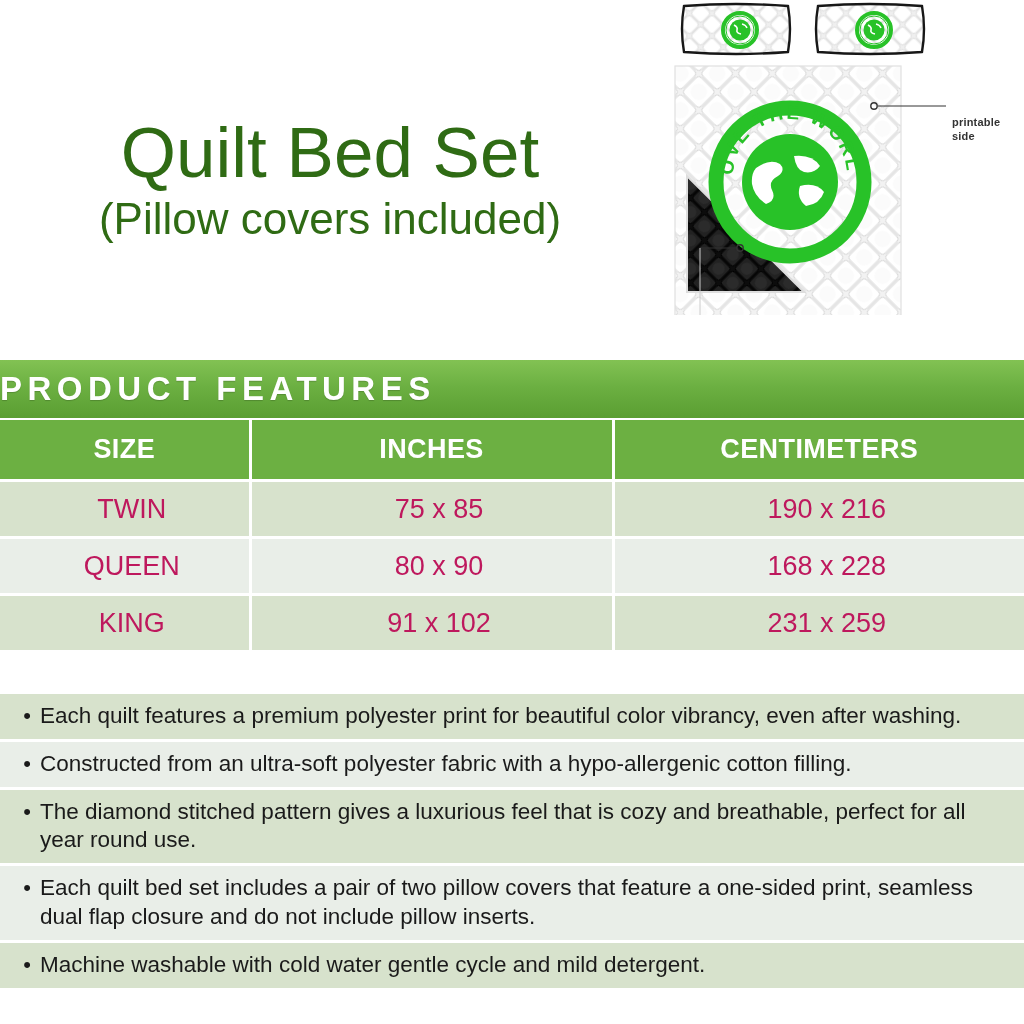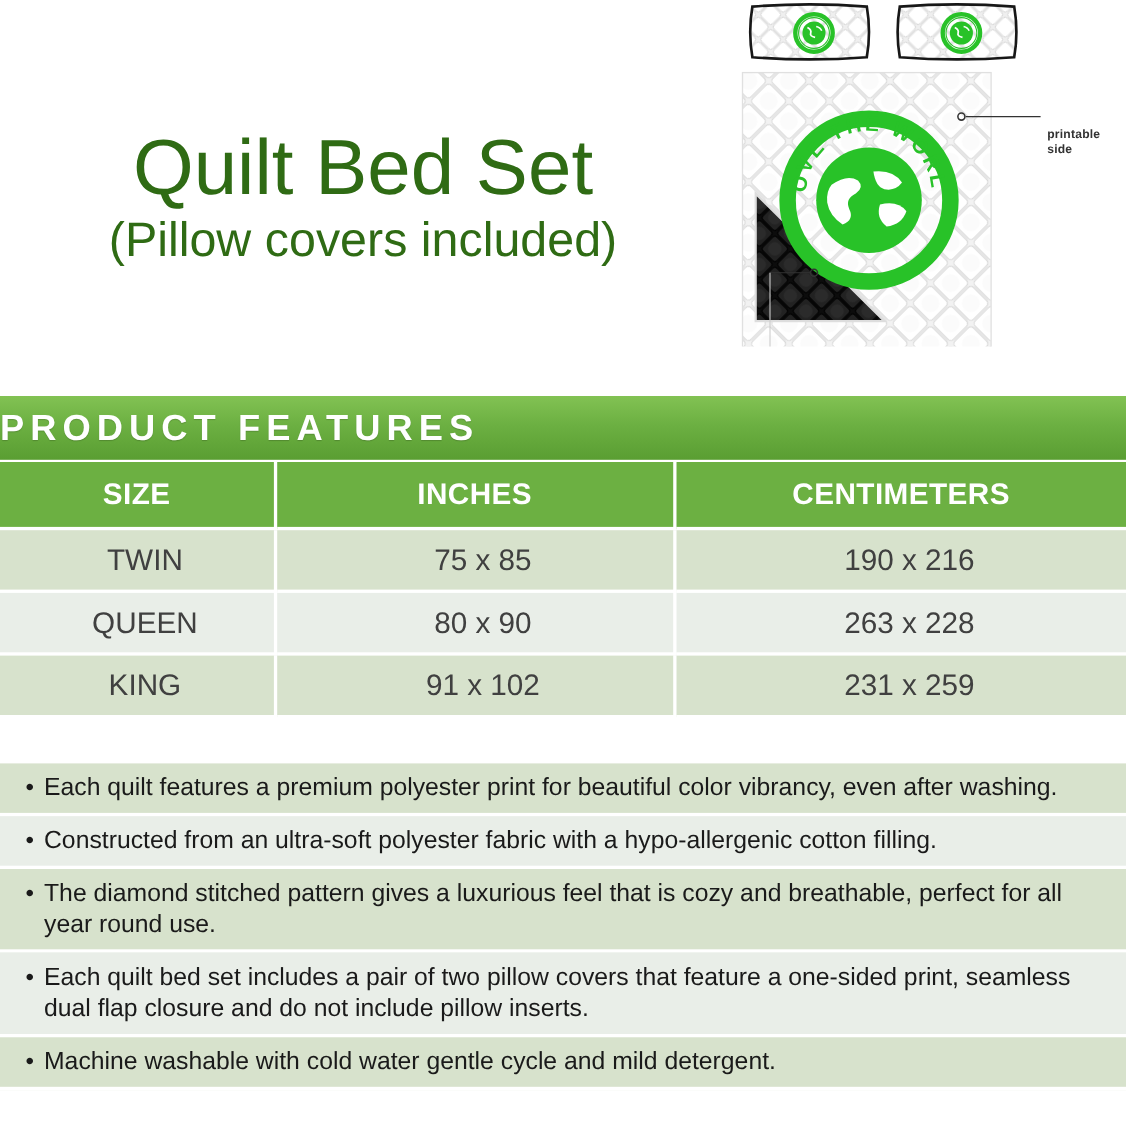--- a/index.html
+++ b/index.html
@@ -122,21 +122,21 @@
     border-right: 3px solid #ffffff;
     border-bottom: 3px solid #ffffff;
     text-align: center;
     vertical-align: middle;
   }
   #size-table th:last-child { border-right: none; }
 
   #size-table td {
     height: 52px;
     font-size: 27px;
-    color: #404040;
+    color: #be185d;
     text-align: center;
     vertical-align: middle;
     border-right: 3px solid #ffffff;
     border-bottom: 3px solid #ffffff;
     font-weight: 400;
     padding-left: 16px;
   }
   #size-table td:last-child { border-right: none; }
   #size-table tbody tr:nth-child(odd)  td { background: #d7e2cc; }
   #size-table tbody tr:nth-child(even) td { background: #e9eee8; }
@@ -309,21 +309,21 @@
   </thead>
   <tbody>
     <tr>
       <td>TWIN</td>
       <td>75 x 85</td>
       <td>190 x 216</td>
     </tr>
     <tr>
       <td>QUEEN</td>
       <td>80 x 90</td>
-      <td>263 x 228</td>
+      <td>168 x 228</td>
     </tr>
     <tr>
       <td>KING</td>
       <td>91 x 102</td>
       <td>231 x 259</td>
     </tr>
   </tbody>
 </table>
 
 <div id="feature-list">

